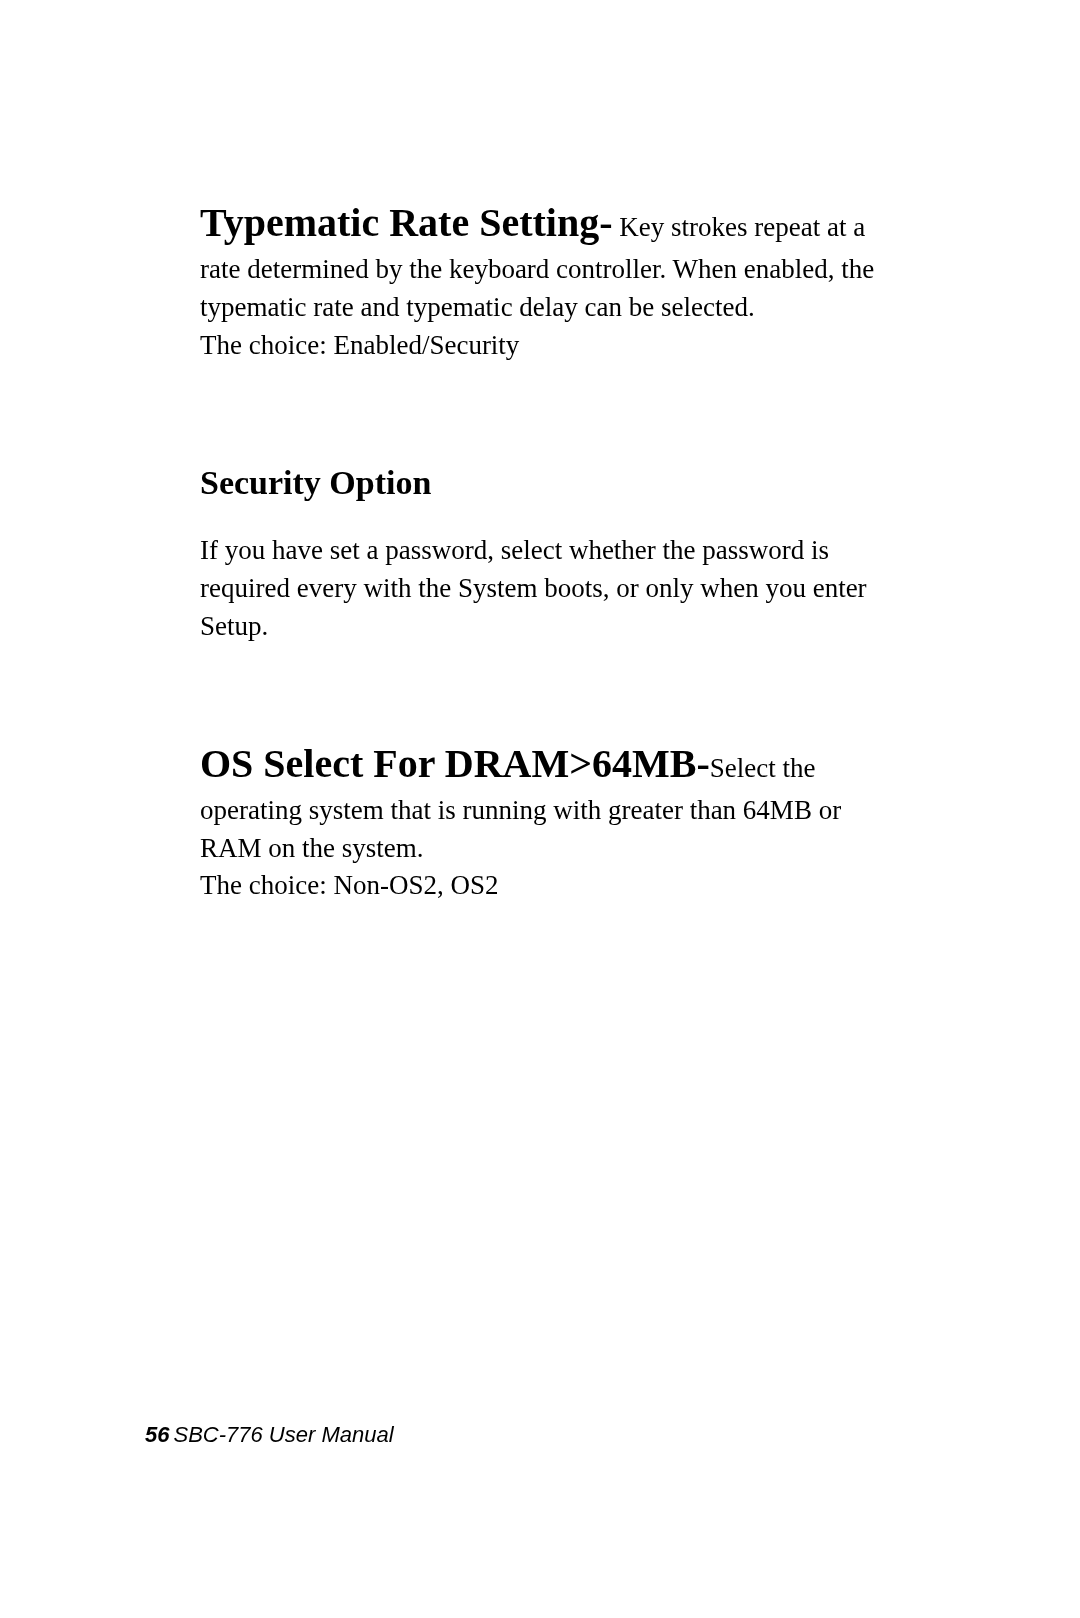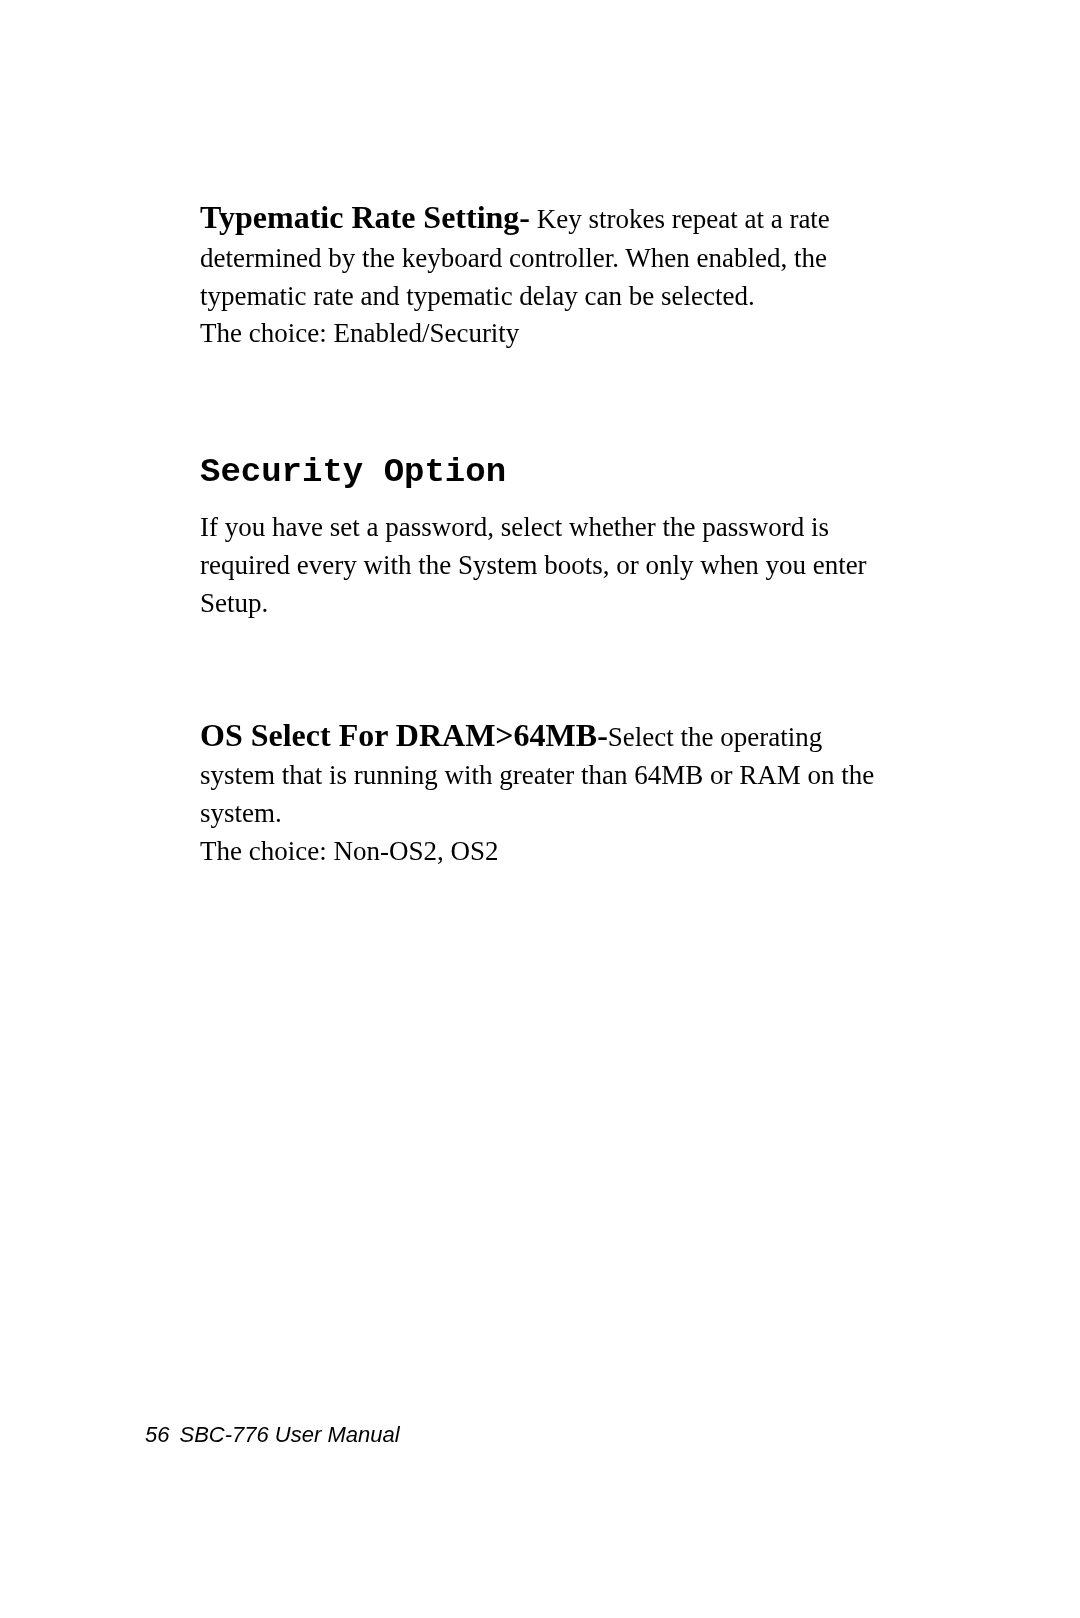--- a/index.html
+++ b/index.html
@@ -17,52 +17,52 @@
       height: 1618px;
       box-sizing: border-box;
       padding: 195px 185px 0 200px;
     }
     .section {
       margin-bottom: 90px;
     }
     .inline-heading-serif-bold {
       font-family: "Times New Roman", Times, serif;
       font-weight: bold;
-      font-size: 32px;
+      font-size: 40px;
     }
     .body-text {
       font-family: "Times New Roman", Times, serif;
       font-size: 27px;
       line-height: 1.4;
     }
     .sans-heading {
-      font-family: Liberation Mono, monospace;
+      font-family: Liberation Serif, serif;
       font-weight: bold;
       font-size: 34px;
-      margin-bottom: 18px;
+      margin-bottom: 30px;
     }
     .choice {
       margin-top: 34px;
     }
     .para {
       margin: 0;
       font-size: 27px;
       line-height: 1.4;
     }
     .footer {
       position: absolute;
       left: 145px;
       bottom: 170px;
       font-family: Arial, Helvetica, sans-serif;
       font-size: 22px;
     }
     .footer .pg {
-      font-weight: normal;
+      font-weight: bold;
       font-style: italic;
-      margin-right: 10px;
+      margin-right: 4px;
     }
     .footer .doc {
       font-style: italic;
     }
   </style>
 </head>
 <body>
 
 <div class="page">
 

